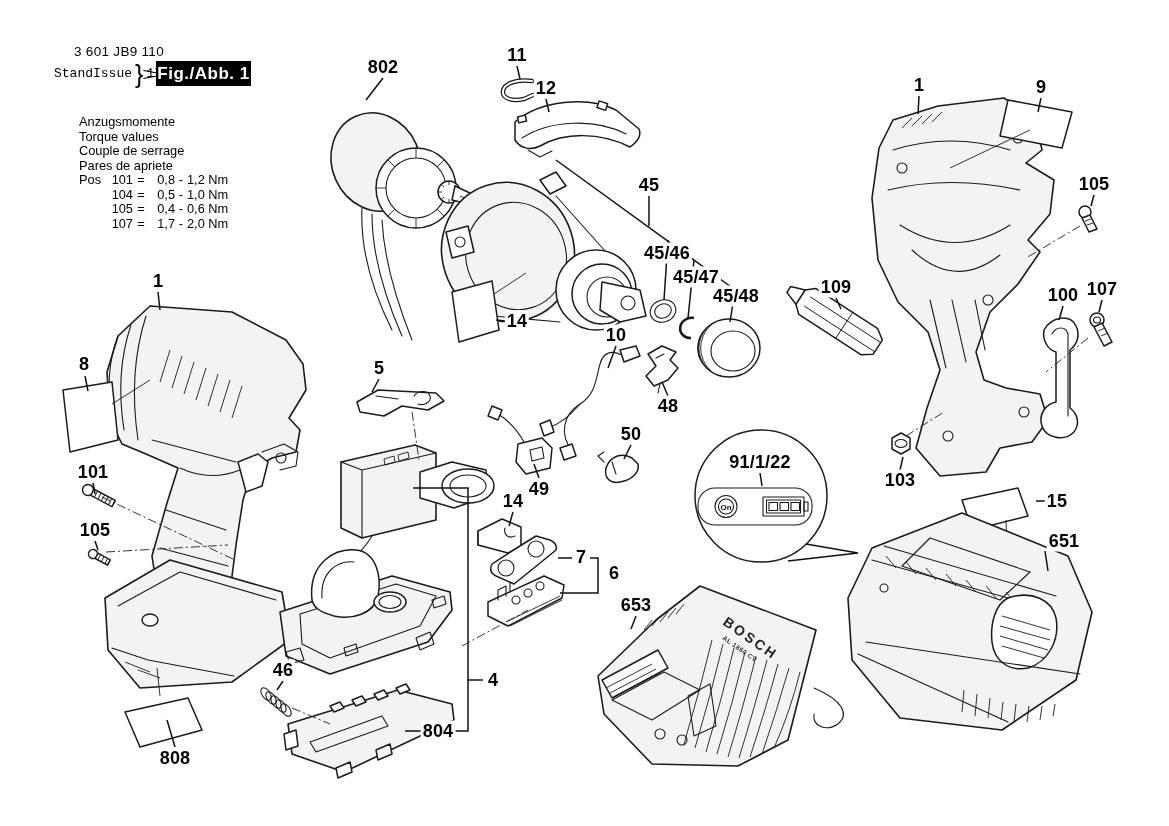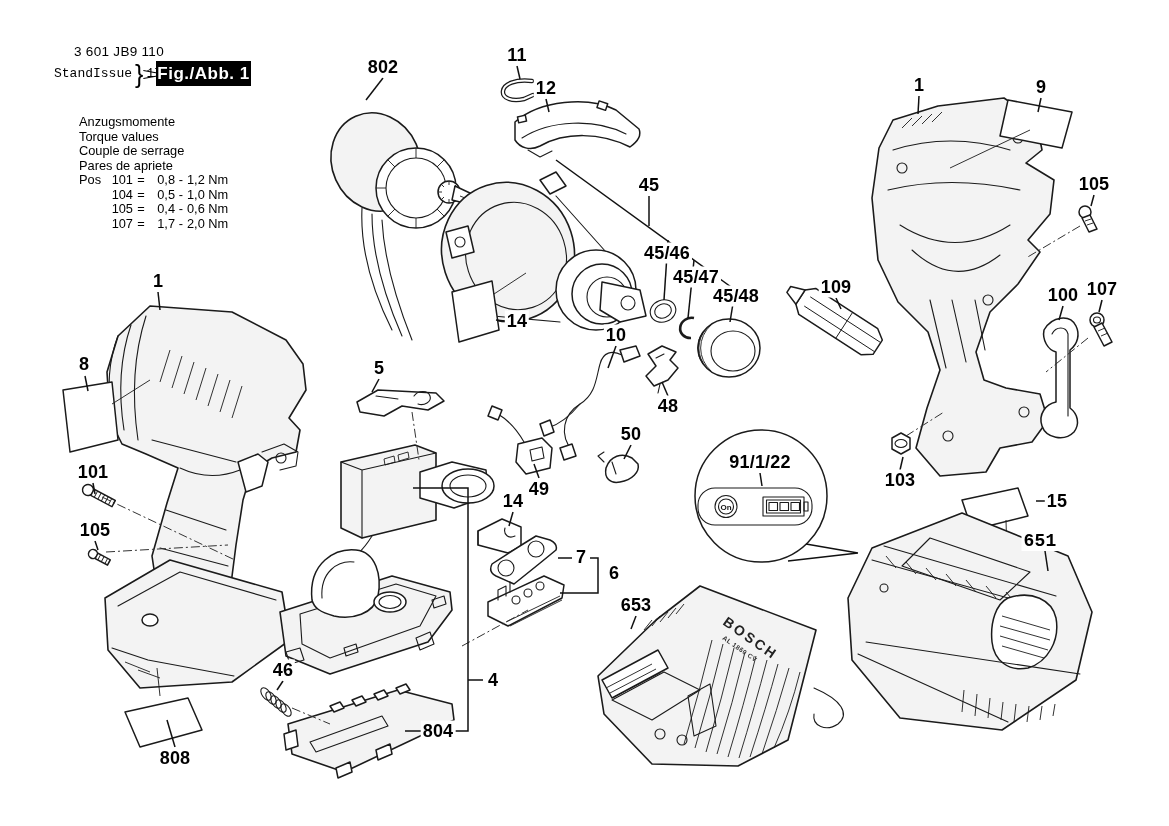--- a/index.html
+++ b/index.html
@@ -388,21 +388,21 @@
       <span class="plabel" style="left: 636px; top: 605px;">653</span>
       <span class="plabel" style="left: 760px; top: 462px;">91/1/22</span>
       <span class="plabel" style="left: 919px; top: 85px;">1</span>
       <span class="plabel" style="left: 1041px; top: 87px;">9</span>
       <span class="plabel" style="left: 1094px; top: 184px;">105</span>
       <span class="plabel" style="left: 836px; top: 287px;">109</span>
       <span class="plabel" style="left: 1063px; top: 295px;">100</span>
       <span class="plabel" style="left: 1102px; top: 289px;">107</span>
       <span class="plabel" style="left: 900px; top: 480px;">103</span>
       <span class="plabel" style="left: 1057px; top: 501px;">15</span>
-      <span class="plabel" style="left: 1040px; top: 541px; font-family: Liberation Mono, monospace;">651</span>
+      <span class="plabel" style="left: 1064px; top: 541px;">651</span>
     </div>
 
   <div id="part-number" class="abs">3 601 JB9 110</div>
 
   <div id="stand-issue" class="abs">
     <div class="si-col">
       <span>Stand</span>
       <span>Issue</span>
     </div>
     <span class="si-brace">}</span>

